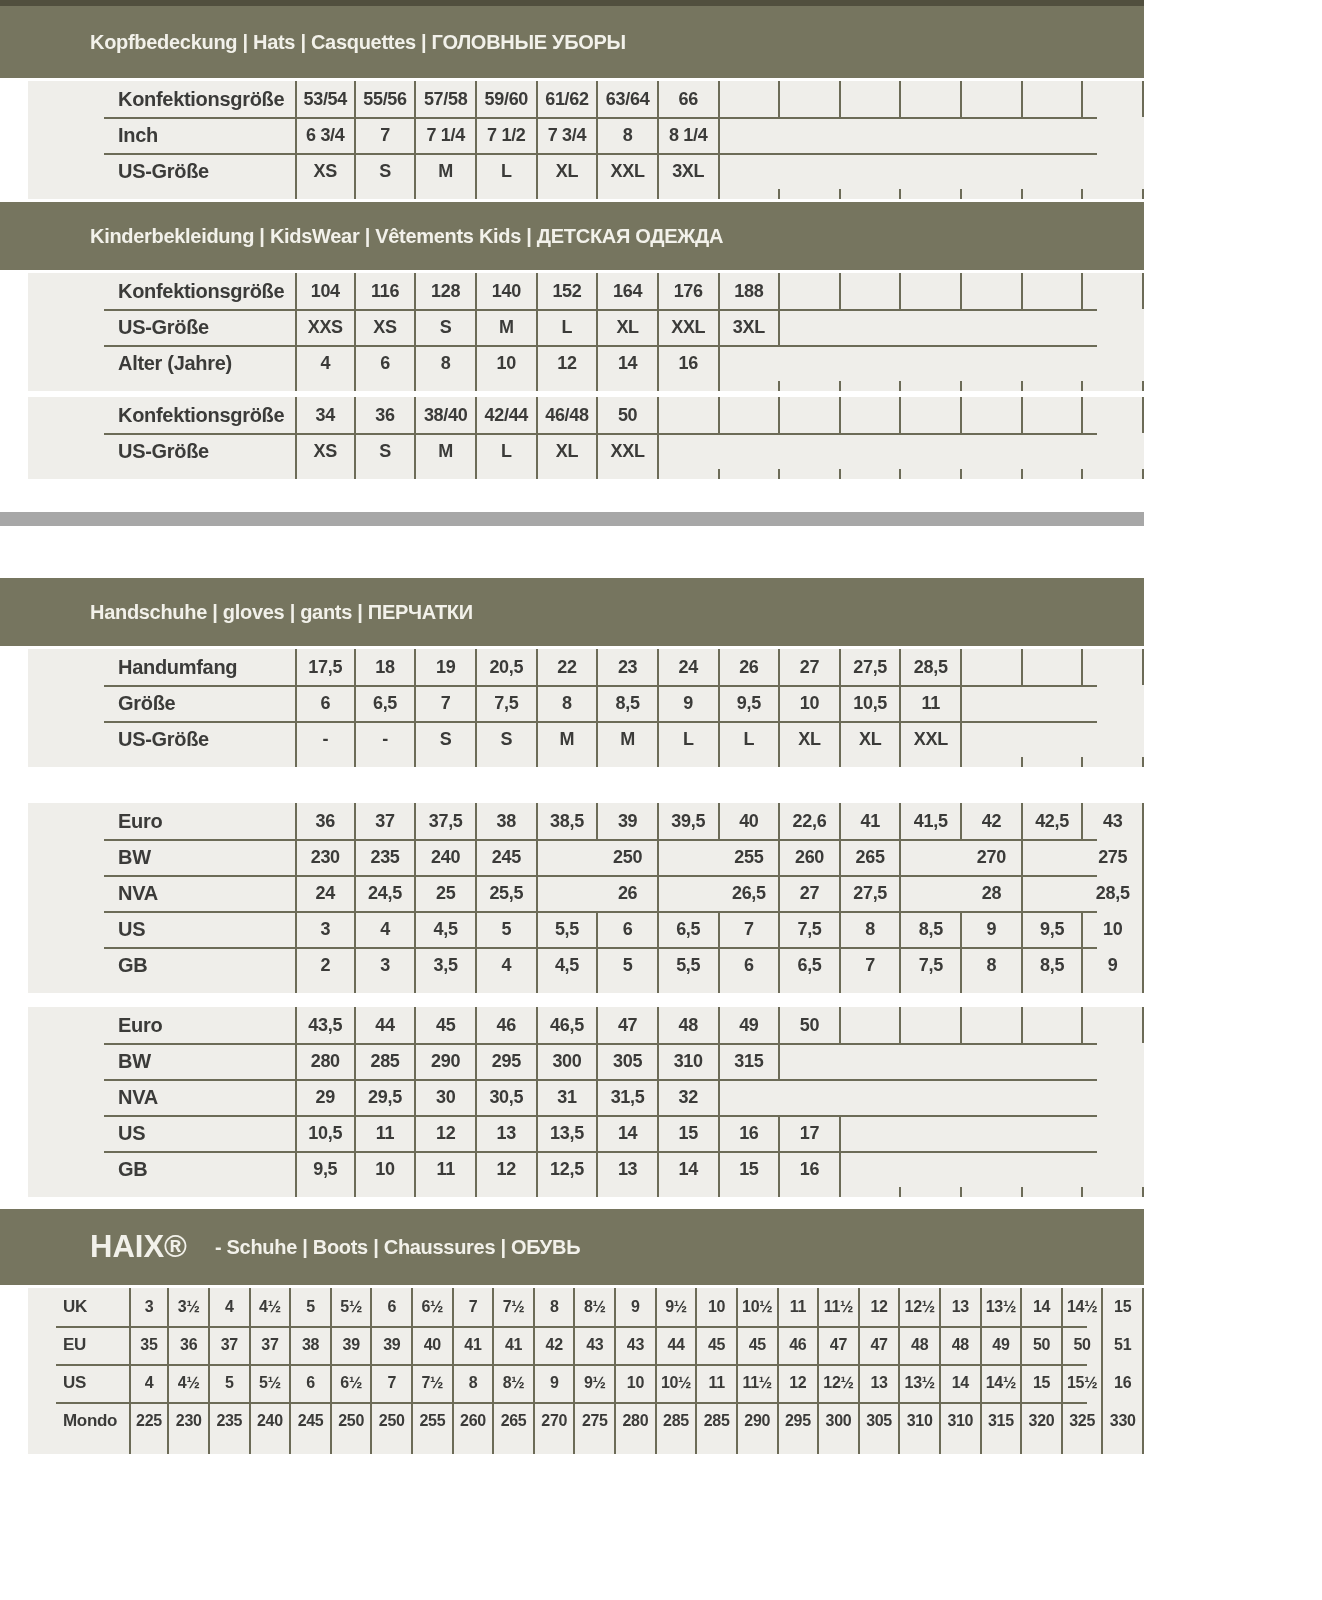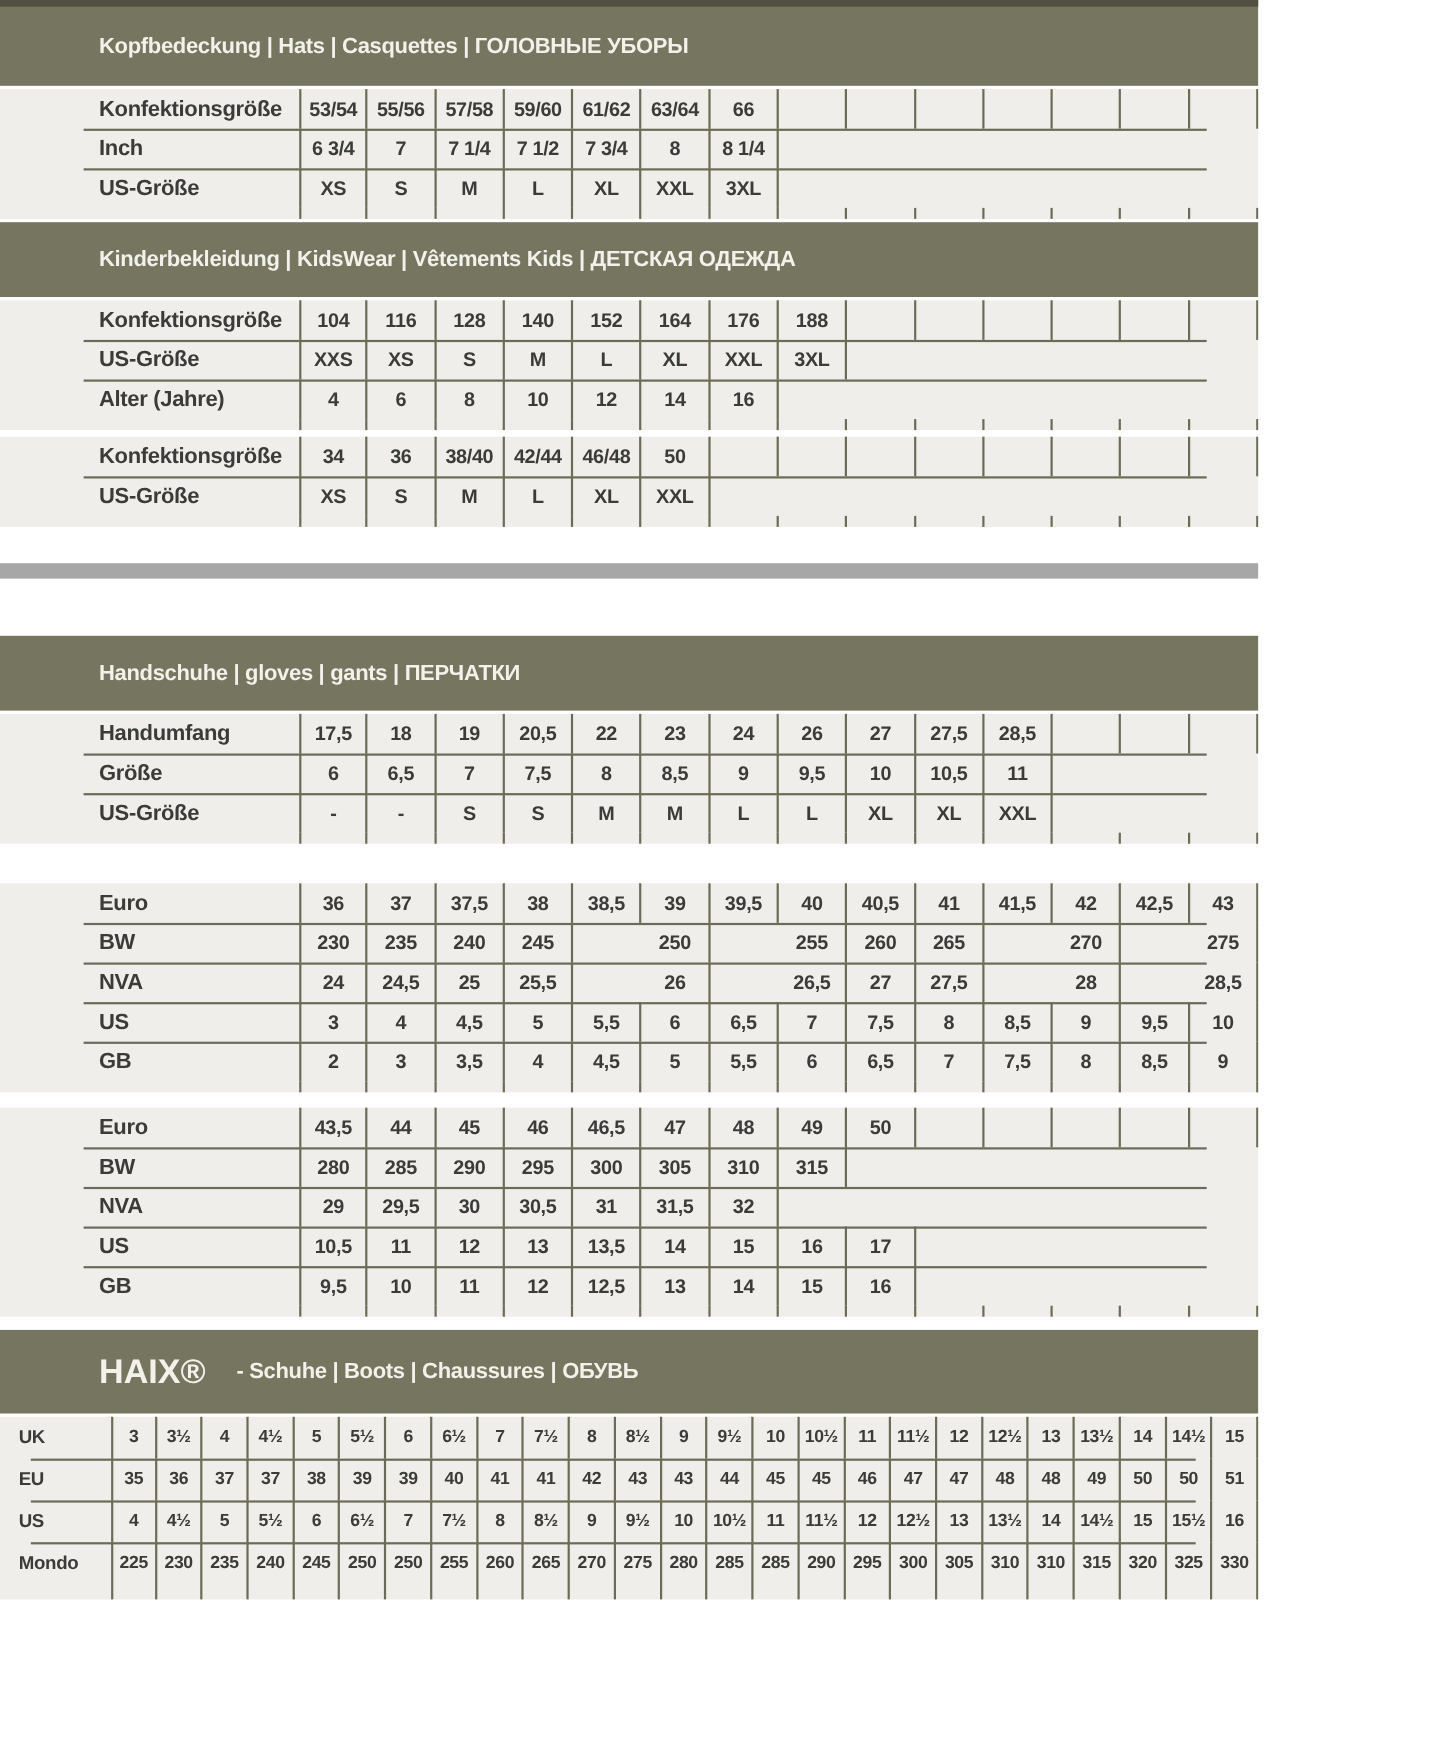--- a/index.html
+++ b/index.html
@@ -22,35 +22,35 @@
   .haix-brand{font-size:31px;margin-right:28px;letter-spacing:0;}
   .haix-rest{font-size:20px;}
   
   .g3{height:3px;}
   .sp33{height:33px;}
   .sp52{height:52px;}
   .sp14w{height:14px;}
   .sp12{height:12px;}
   .gray-bar{height:14px;background:var(--divider,#a7a7a7);}
   
-  .size-table{background:var(--tableBg,#efeeea);}
+  .size-table{background:var(--tableBg,#efeeea);margin-left:28px;}
   .t-row{display:flex;height:36px;line-height:36px;background-repeat:no-repeat;}
   .haix .t-row{height:38px;line-height:38px;}
   .sep{
     background-image:linear-gradient(var(--grid,#6c6b57),var(--grid,#6c6b57));
     background-size:calc(100% - 123px) 2px;
     background-position:76px 0;
     align-items:flex-end;
   }
   .haix .sep{background-size:calc(100% - 85px) 2px;background-position:28px 0;}
   .t-label{
     width:295px;box-sizing:border-box;padding-left:90px;
     font-size:20px;white-space:nowrap;
   }
-  .haix .t-label{width:110px;padding-left:17px;font-size:17px;}
+  .haix .t-label{width:110px;padding-left:35px;font-size:17px;}
   .t-cell{
     width:70px;box-sizing:border-box;border-right:2px solid var(--grid,#6c6b57);
     text-align:center;font-size:18px;white-space:nowrap;overflow:hidden;
   }
   .t-cell.first{border-left:2px solid var(--grid,#6c6b57);}
   .haix .t-cell{width:46.2px;font-size:16px;}
   .t-fill{flex:1;}
   .t-padrow{height:10px !important;line-height:10px !important;}
   .haix .t-padrow{height:14px !important;}
 </style>
@@ -367,21 +367,21 @@
       <div class="t-row">
         <div class="t-label">Euro</div>
         <div class="t-cell first">36</div>
         <div class="t-cell">37</div>
         <div class="t-cell">37,5</div>
         <div class="t-cell">38</div>
         <div class="t-cell">38,5</div>
         <div class="t-cell">39</div>
         <div class="t-cell">39,5</div>
         <div class="t-cell">40</div>
-        <div class="t-cell">40,5</div>
+        <div class="t-cell">22,6</div>
         <div class="t-cell">41</div>
         <div class="t-cell">41,5</div>
         <div class="t-cell">42</div>
         <div class="t-cell">42,5</div>
         <div class="t-cell">43</div>
         <div class="t-fill"></div>
       </div>
       <div class="t-row sep">
         <div class="t-label">BW</div>
         <div class="t-cell first">230</div>

